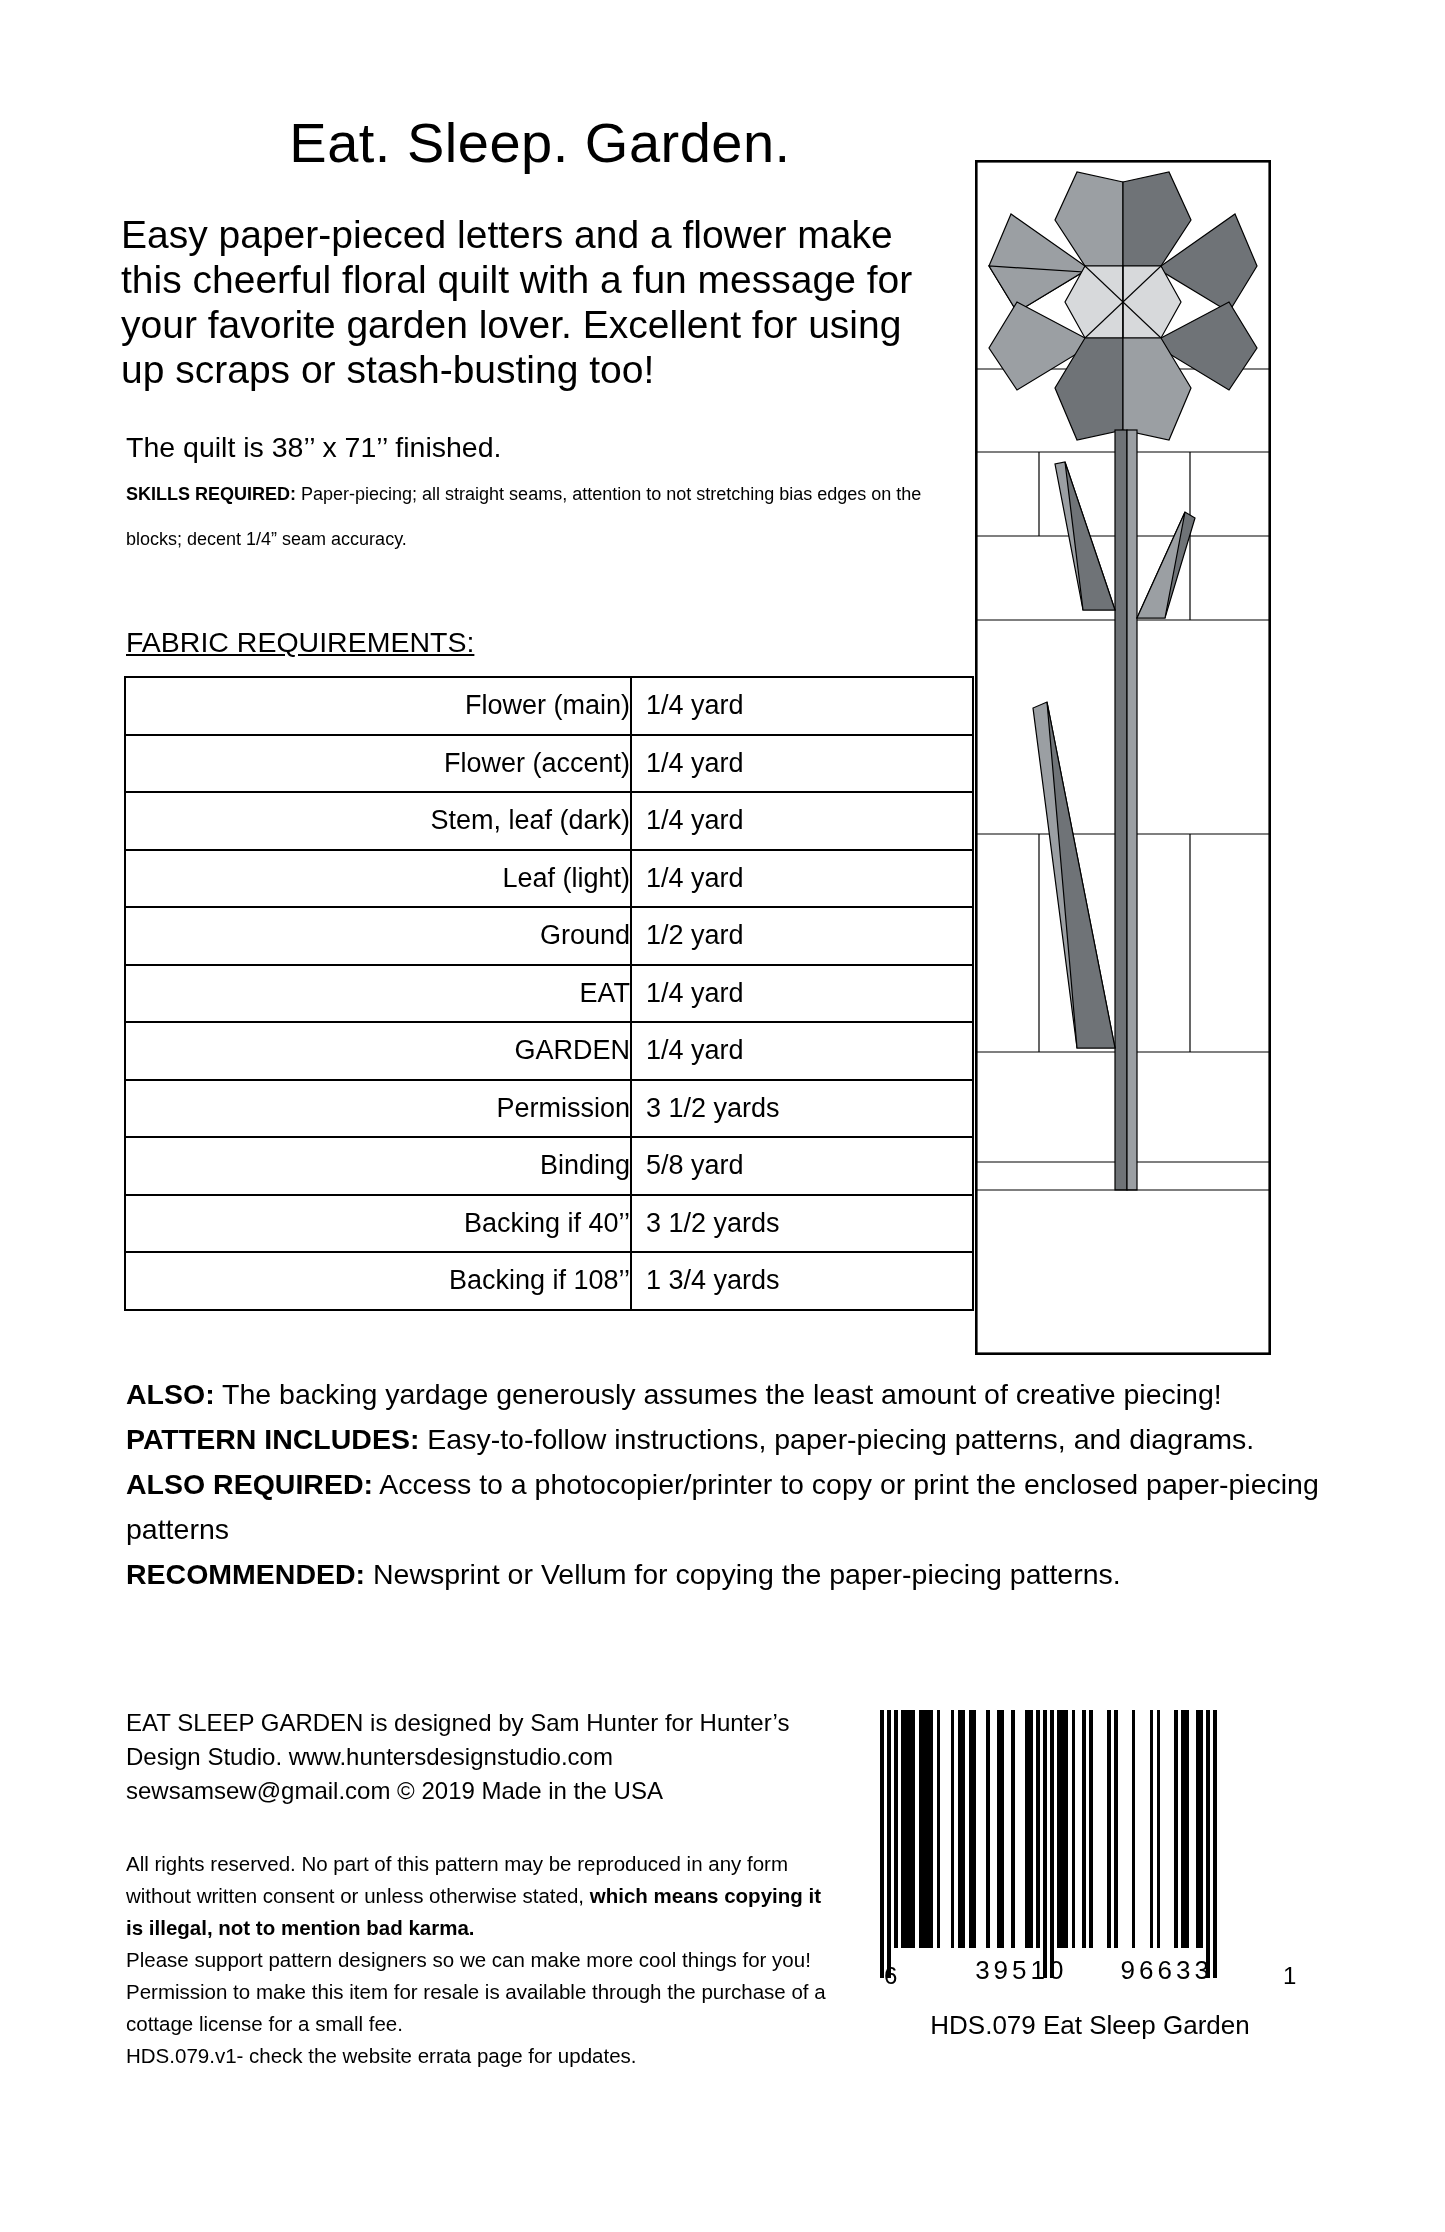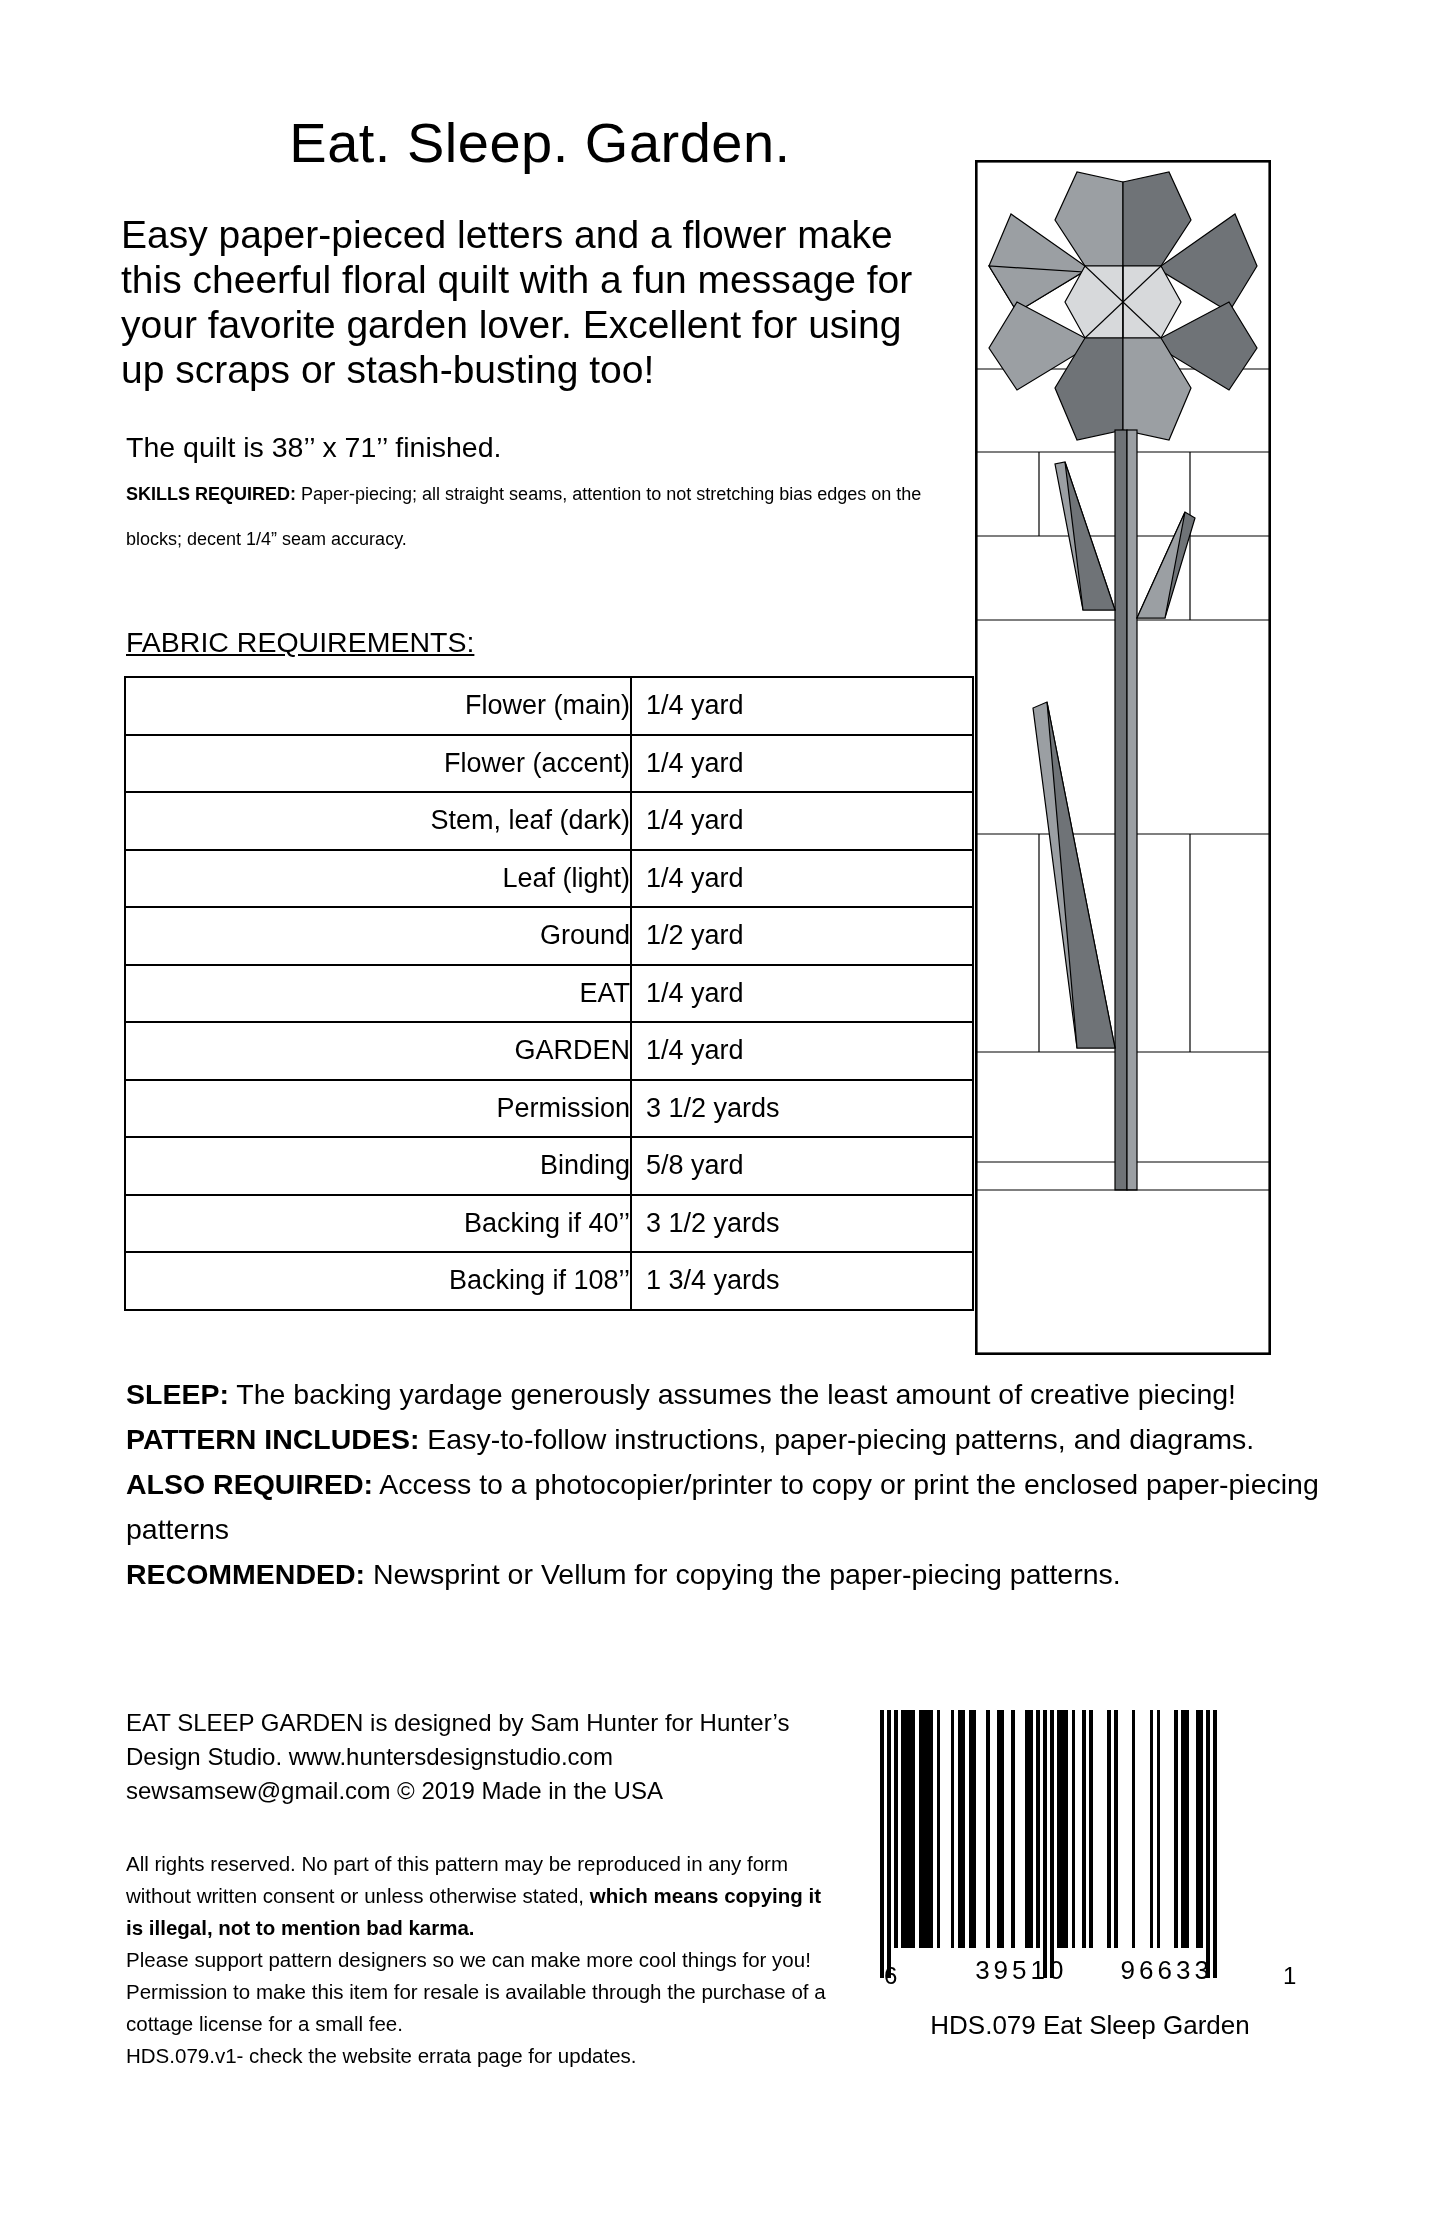--- a/index.html
+++ b/index.html
@@ -245,21 +245,21 @@
         <td class="col2">3 1/2 yards</td>
       </tr>
       <tr>
         <td class="col1">Backing if 108’’</td>
         <td class="col2">1 3/4 yards</td>
       </tr>
     </tbody>
   </table>
 
   <div class="notes">
-    <span><b>SLEEP:</b><span> The backing yardage generously assumes the least amount of creative piecing!</span></span><br>
+    <span><b>ALSO:</b><span> The backing yardage generously assumes the least amount of creative piecing!</span></span><br>
     <span><b>PATTERN INCLUDES:</b><span> Easy-to-follow instructions, paper-piecing patterns, and diagrams.</span></span><br>
     <span><b>ALSO REQUIRED:</b><span> Access to a photocopier/printer to copy or print the enclosed paper-piecing patterns</span></span><br>
     <span><b>RECOMMENDED:</b><span> Newsprint or Vellum for copying the paper-piecing patterns.</span></span>
   </div>
 
   <div class="credits">EAT SLEEP GARDEN is designed by Sam Hunter for Hunter’s Design Studio. www.huntersdesignstudio.com sewsamsew@gmail.com © 2019  Made in the USA</div>
 
   <div class="legal">
     <span>All rights reserved. No part of this pattern may be reproduced in any form without written consent or unless otherwise stated, </span><b>which means copying it is illegal, not to mention bad karma.</b><br>
     <span>Please support pattern designers so we can make more cool things for you!</span><br>

